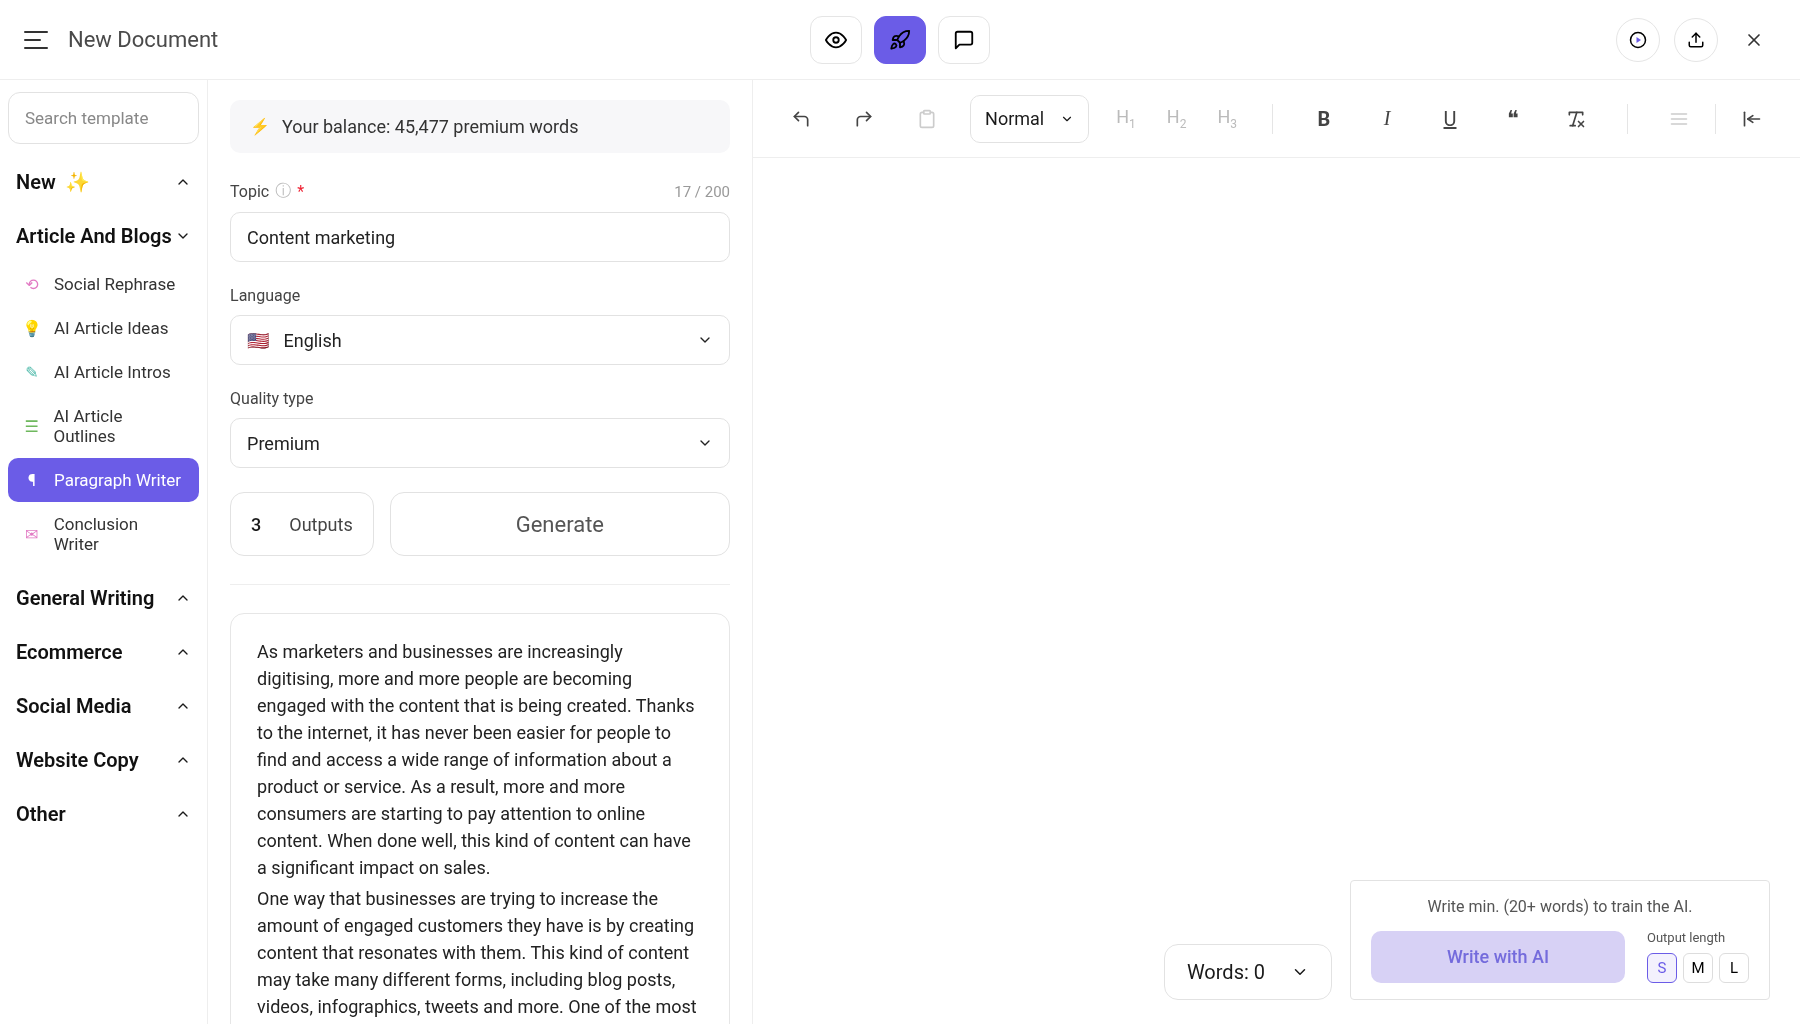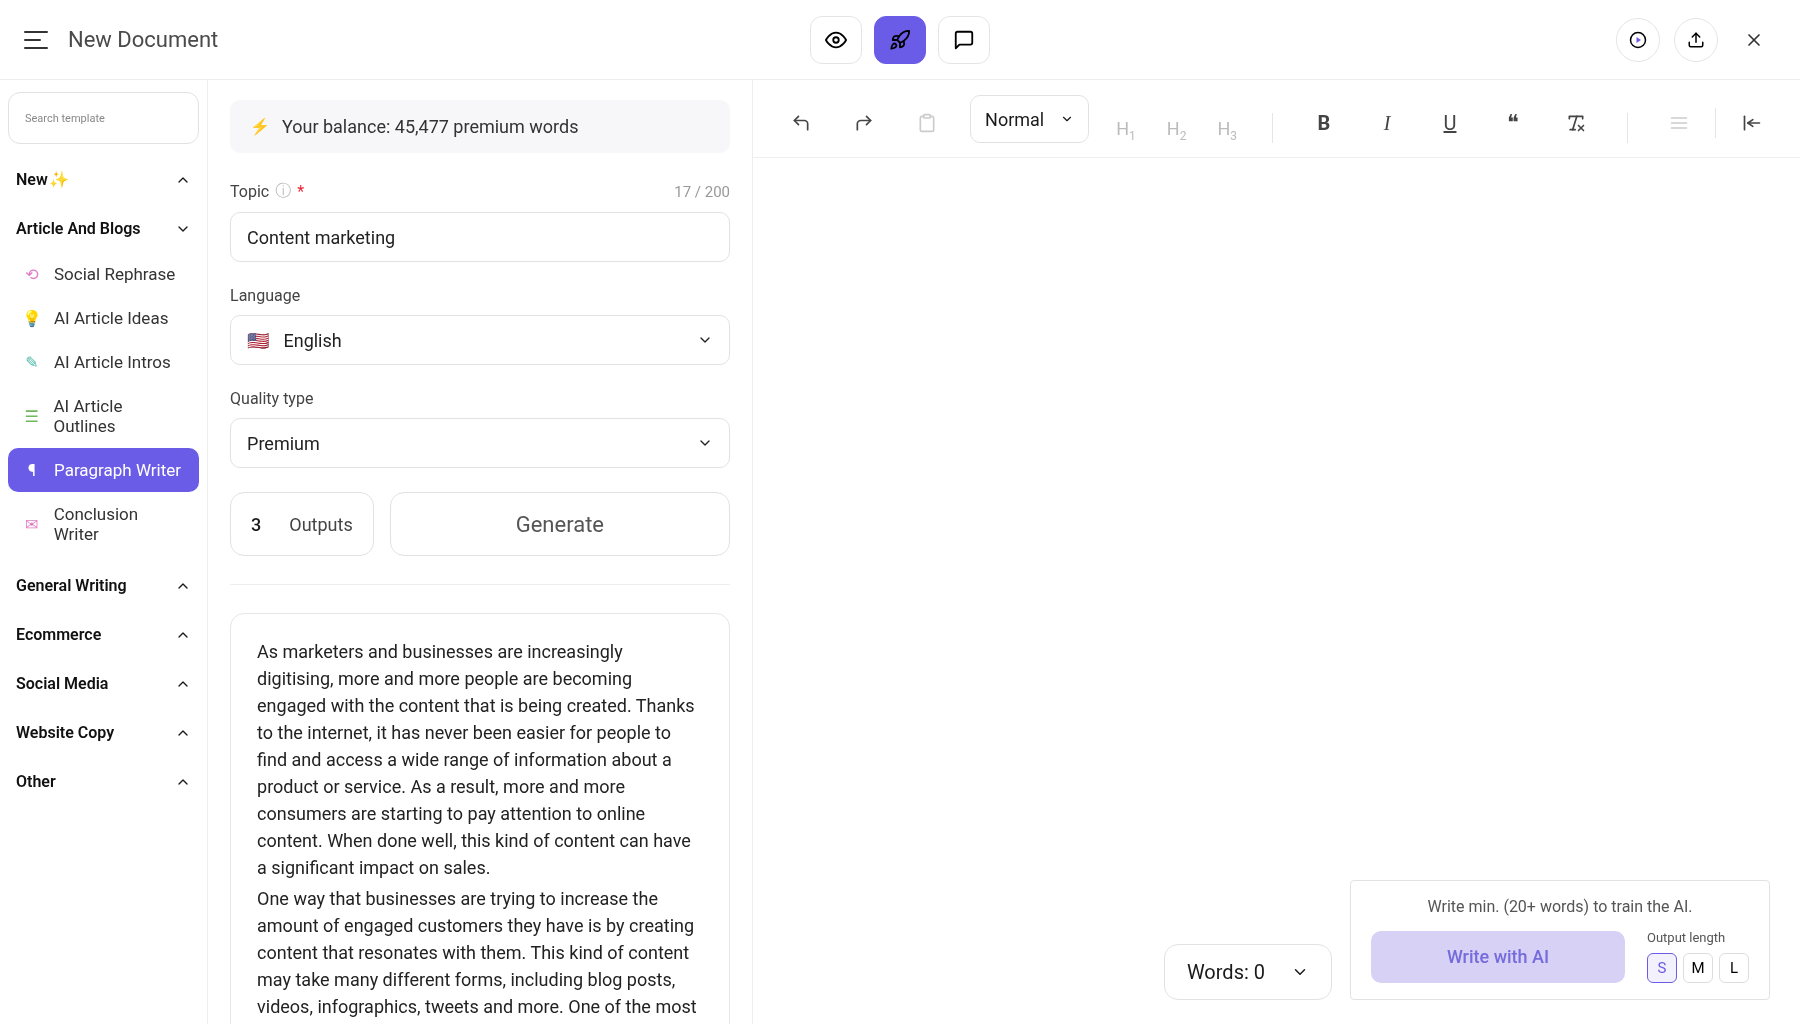--- a/index.html
+++ b/index.html
@@ -22,25 +22,25 @@
 .header-right { display: flex; align-items: center; gap: 14px; }
 .header-icon-btn { width: 44px; height: 44px; border: 1px solid #e5e5e5; border-radius: 50%; background: #fff; display: flex; align-items: center; justify-content: center; cursor: pointer; }
 .close-btn { width: 44px; height: 44px; display: flex; align-items: center; justify-content: center; cursor: pointer; font-size: 24px; color: #333; background: none; border: none; }
 
 
 .main { display: flex; flex: 1; min-height: 0; }
 
 
 .sidebar { width: 252px; border-right: 1px solid #eee; padding: 12px 8px; overflow-y: auto; }
 .search-box { margin: 0 0 14px 0; }
-.search-input { width: 100%; height: 52px; border: 1px solid #e2e2e2; border-radius: 12px; padding: 0 16px; font-size: 11px; color: #333; outline: none; }
+.search-input { width: 100%; height: 52px; border: 1px solid #e2e2e2; border-radius: 12px; padding: 0 16px; font-size: 17px; color: #333; outline: none; }
 .search-input::placeholder { color: #888; }
 .side-group { margin-bottom: 6px; }
 .side-group-header { display: flex; align-items: center; justify-content: space-between; padding: 12px 8px; cursor: pointer; }
-.side-group-title { font-size: 16px; font-weight: 600; color: #111; display: flex; align-items: center; gap: 2px; }
+.side-group-title { font-size: 20px; font-weight: 600; color: #111; display: flex; align-items: center; gap: 10px; }
 .sparkle { color: #f0b400; }
 .chev { width: 16px; height: 16px; }
 .side-items { padding: 2px 0; }
 .side-item { display: flex; align-items: center; gap: 12px; padding: 12px 14px; border-radius: 10px; cursor: pointer; font-size: 17px; color: #333; }
 .side-item .ii { width: 20px; height: 20px; display: inline-flex; align-items: center; justify-content: center; font-size: 16px; }
 .side-item.active { background: #6b5ce7; color: #fff; }
 
 
 .center { width: 660px; border-right: 1px solid #eee; padding: 20px 22px; overflow-y: auto; background: #fff; }
 .balance-bar { background: #f7f7f9; border-radius: 10px; padding: 16px 20px; display: flex; align-items: center; gap: 12px; margin-bottom: 28px; }
@@ -58,21 +58,21 @@
 .action-row { display: flex; gap: 16px; margin-top: 20px; padding-bottom: 28px; border-bottom: 1px solid #eee; margin-bottom: 28px; }
 .outputs-box { border: 1px solid #e2e2e2; border-radius: 14px; height: 64px; padding: 0 20px; display: flex; align-items: center; gap: 28px; font-size: 18px; }
 .outputs-num { font-weight: 500; }
 .outputs-label { color: #444; }
 .generate-btn { flex: 1; height: 64px; border: 1px solid #e2e2e2; border-radius: 14px; background: #fff; font-size: 22px; color: #555; cursor: pointer; }
 .result-card { border: 1px solid #e6e6e6; border-radius: 14px; padding: 24px 26px; font-size: 18px; line-height: 1.5; color: #222; }
 .result-card p { margin-bottom: 4px; }
 
 
 .editor { flex: 1; display: flex; flex-direction: column; position: relative; }
-.toolbar { display: flex; align-items: flex-end; padding: 14px 28px; border-bottom: 1px solid #eee; gap: 23px; height: 78px; }
+.toolbar { display: flex; align-items: center; padding: 14px 28px; border-bottom: 1px solid #eee; gap: 23px; height: 78px; }
 .tb-btn { width: 40px; height: 40px; display: flex; align-items: center; justify-content: center; background: none; border: none; cursor: pointer; color: #444; border-radius: 6px; }
 .tb-sep { width: 1px; height: 30px; background: #e5e5e5; margin: 0 8px; }
 .style-select { height: 48px; border: 1px solid #e2e2e2; border-radius: 10px; padding: 0 14px; display: flex; align-items: center; gap: 16px; cursor: pointer; font-size: 18px; }
 .h-opt { font-size: 18px; color: #bbb; cursor: pointer; padding: 0 4px; }
 .h-opt sub { font-size: 12px; }
 .tb-right { margin-left: auto; display: flex; align-items: center; gap: 8px; }
 .editor-canvas { flex: 1; }
 
 
 .bottom-bar { position: absolute; right: 30px; bottom: 24px; display: flex; align-items: flex-end; gap: 18px; }

